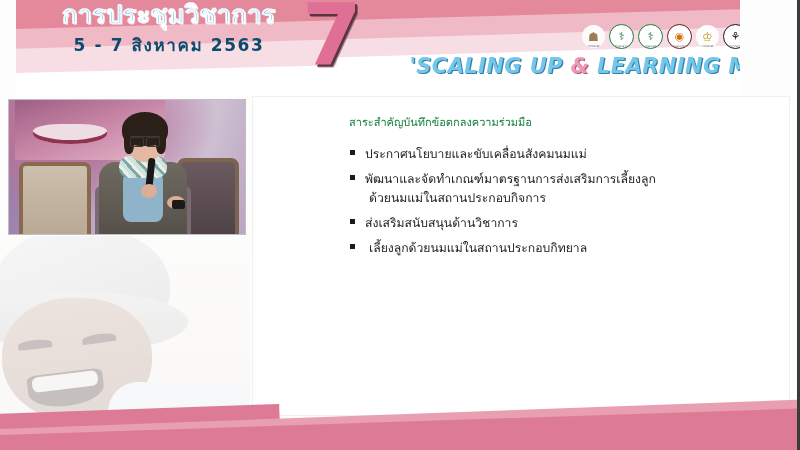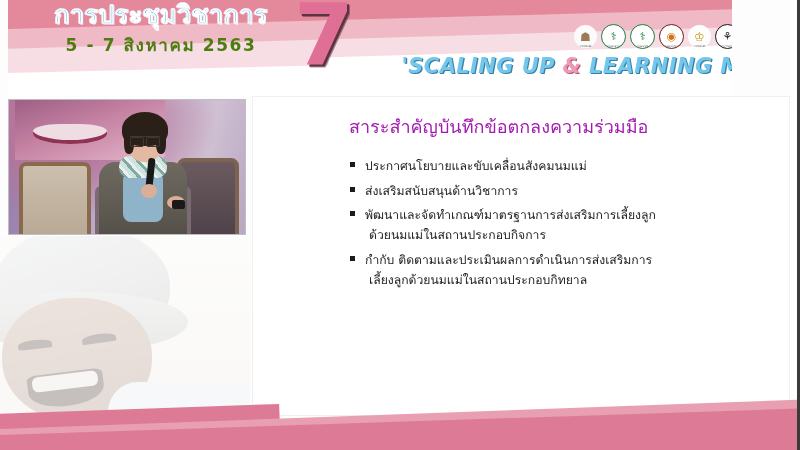--- a/index.html
+++ b/index.html
@@ -9,21 +9,21 @@
     font-family:"DejaVu Sans","Liberation Sans",sans-serif;
   }
   #slide{
     position:relative;width:800px;height:450px;overflow:hidden;
     background:#fdfdfd;
     box-sizing:border-box;
     border-right:3px solid #3a3a3a;
   }
 
   
-  .banner{position:absolute;left:8px;top:0;width:724px;height:96px;overflow:hidden;background:#ffffff;}
+  .banner{position:absolute;left:16px;top:0;width:724px;height:96px;overflow:hidden;background:#ffffff;}
   .stripe-dark{
     position:absolute;left:-40px;top:-16px;width:900px;height:54px;
     background:#e4899c;
     transform:rotate(-1.55deg);transform-origin:left center;
   }
   .stripe-mid{
     position:absolute;left:-40px;top:30px;width:900px;height:26px;
     background:#f0b9c6;
     transform:rotate(-1.55deg);transform-origin:left center;
   }
@@ -45,21 +45,21 @@
     -webkit-text-stroke:0.6px #ffffff;
     text-shadow:1px 1px 0 rgba(255,255,255,.9),-1px 0 0 rgba(255,255,255,.8);
   }
   .t-line2{
     font-size:25px;font-weight:bold;color:#4aa84c;line-height:1.06;
     letter-spacing:.5px;white-space:nowrap;margin-top:-2px;
     -webkit-text-stroke:0.6px #ffffff;
     text-shadow:1px 1px 0 rgba(255,255,255,.9),-1px 0 0 rgba(255,255,255,.8);
   }
   .t-date{
-    font-size:17px;font-weight:bold;color:#4d7c0f;margin-top:3px;
+    font-size:17px;font-weight:bold;color:#0c4a6e;margin-top:3px;
     letter-spacing:1.6px;white-space:nowrap;
   }
 
   .edition-num{
     position:absolute;left:286px;top:-8px;
     font-size:86px;font-weight:bold;color:#e06f96;
     line-height:1;font-family:"DejaVu Sans","Liberation Sans",sans-serif;
     text-shadow:2px 2px 0 #5c3340,3px 3px 0 rgba(92,51,64,.55);
     letter-spacing:-2px;
   }
@@ -190,22 +190,22 @@
   }
 
   
   .content-panel{
     position:absolute;left:252px;top:96px;width:538px;height:320px;
     background:#ffffff;border:1px solid #f0f0f0;
     box-sizing:border-box;
   }
   .content-inner{padding:16px 18px 0 96px;}
   .heading{
-    font-size:18px;color:#a21caf;line-height:1.72;
-    font-family:Liberation Mono, monospace;
+    font-size:11px;color:#15803d;line-height:1.72;
+    font-family:Liberation Serif, serif;
   }
   .heading div{white-space:nowrap;}
   ul.bullets{list-style:none;margin:13px 0 9px 0;padding:0;}
   ul.bullets li{
     position:relative;padding-left:16px;margin-bottom:5px;
     font-size:12.2px;color:#1b1b1b;line-height:1.62;
   }
   ul.bullets li .sq{
     position:absolute;left:1px;top:5px;width:5px;height:5px;background:#1b1b1b;
   }
@@ -308,33 +308,32 @@
       <ul class="bullets">
         <li>
           <span class="sq"></span>
           <span>ประกาศนโยบายและขับเคลื่อนสังคมนมแม่</span>
         </li>
         <li>
           <span class="sq"></span>
         </li>
         <li>
           <span class="sq"></span>
-          <span>ส่งเสริมสนับสนุนด้านวิชาการ</span>
-        </li>
-        <li>
-          <span class="sq"></span>
           <span>พัฒนาและจัดทำเกณฑ์มาตรฐานการส่งเสริมการเลี้ยงลูก</span>
           <span class="l2">ด้วยนมแม่ในสถานประกอบกิจการ</span>
         </li>
         <li>
           <span class="sq"></span>
-        </li>
-        <li>
-          <span class="sq"></span>
-          <span>กำกับ ติดตามและประเมินผลการดำเนินการส่งเสริมการ</span>
+          <span>ส่งเสริมสนับสนุนด้านวิชาการ</span>
+        </li>
+        <li>
+          <span class="sq"></span>
+        </li>
+        <li>
+          <span class="sq"></span>
           <span class="l2">เลี้ยงลูกด้วยนมแม่ในสถานประกอบกิทยาล</span>
         </li>
       </ul>
     </div>
   </div>
 
   <div class="child-wedge"></div>
   <div class="bottom-wedge2"></div>
   <div class="bottom-wedge"></div>
 

